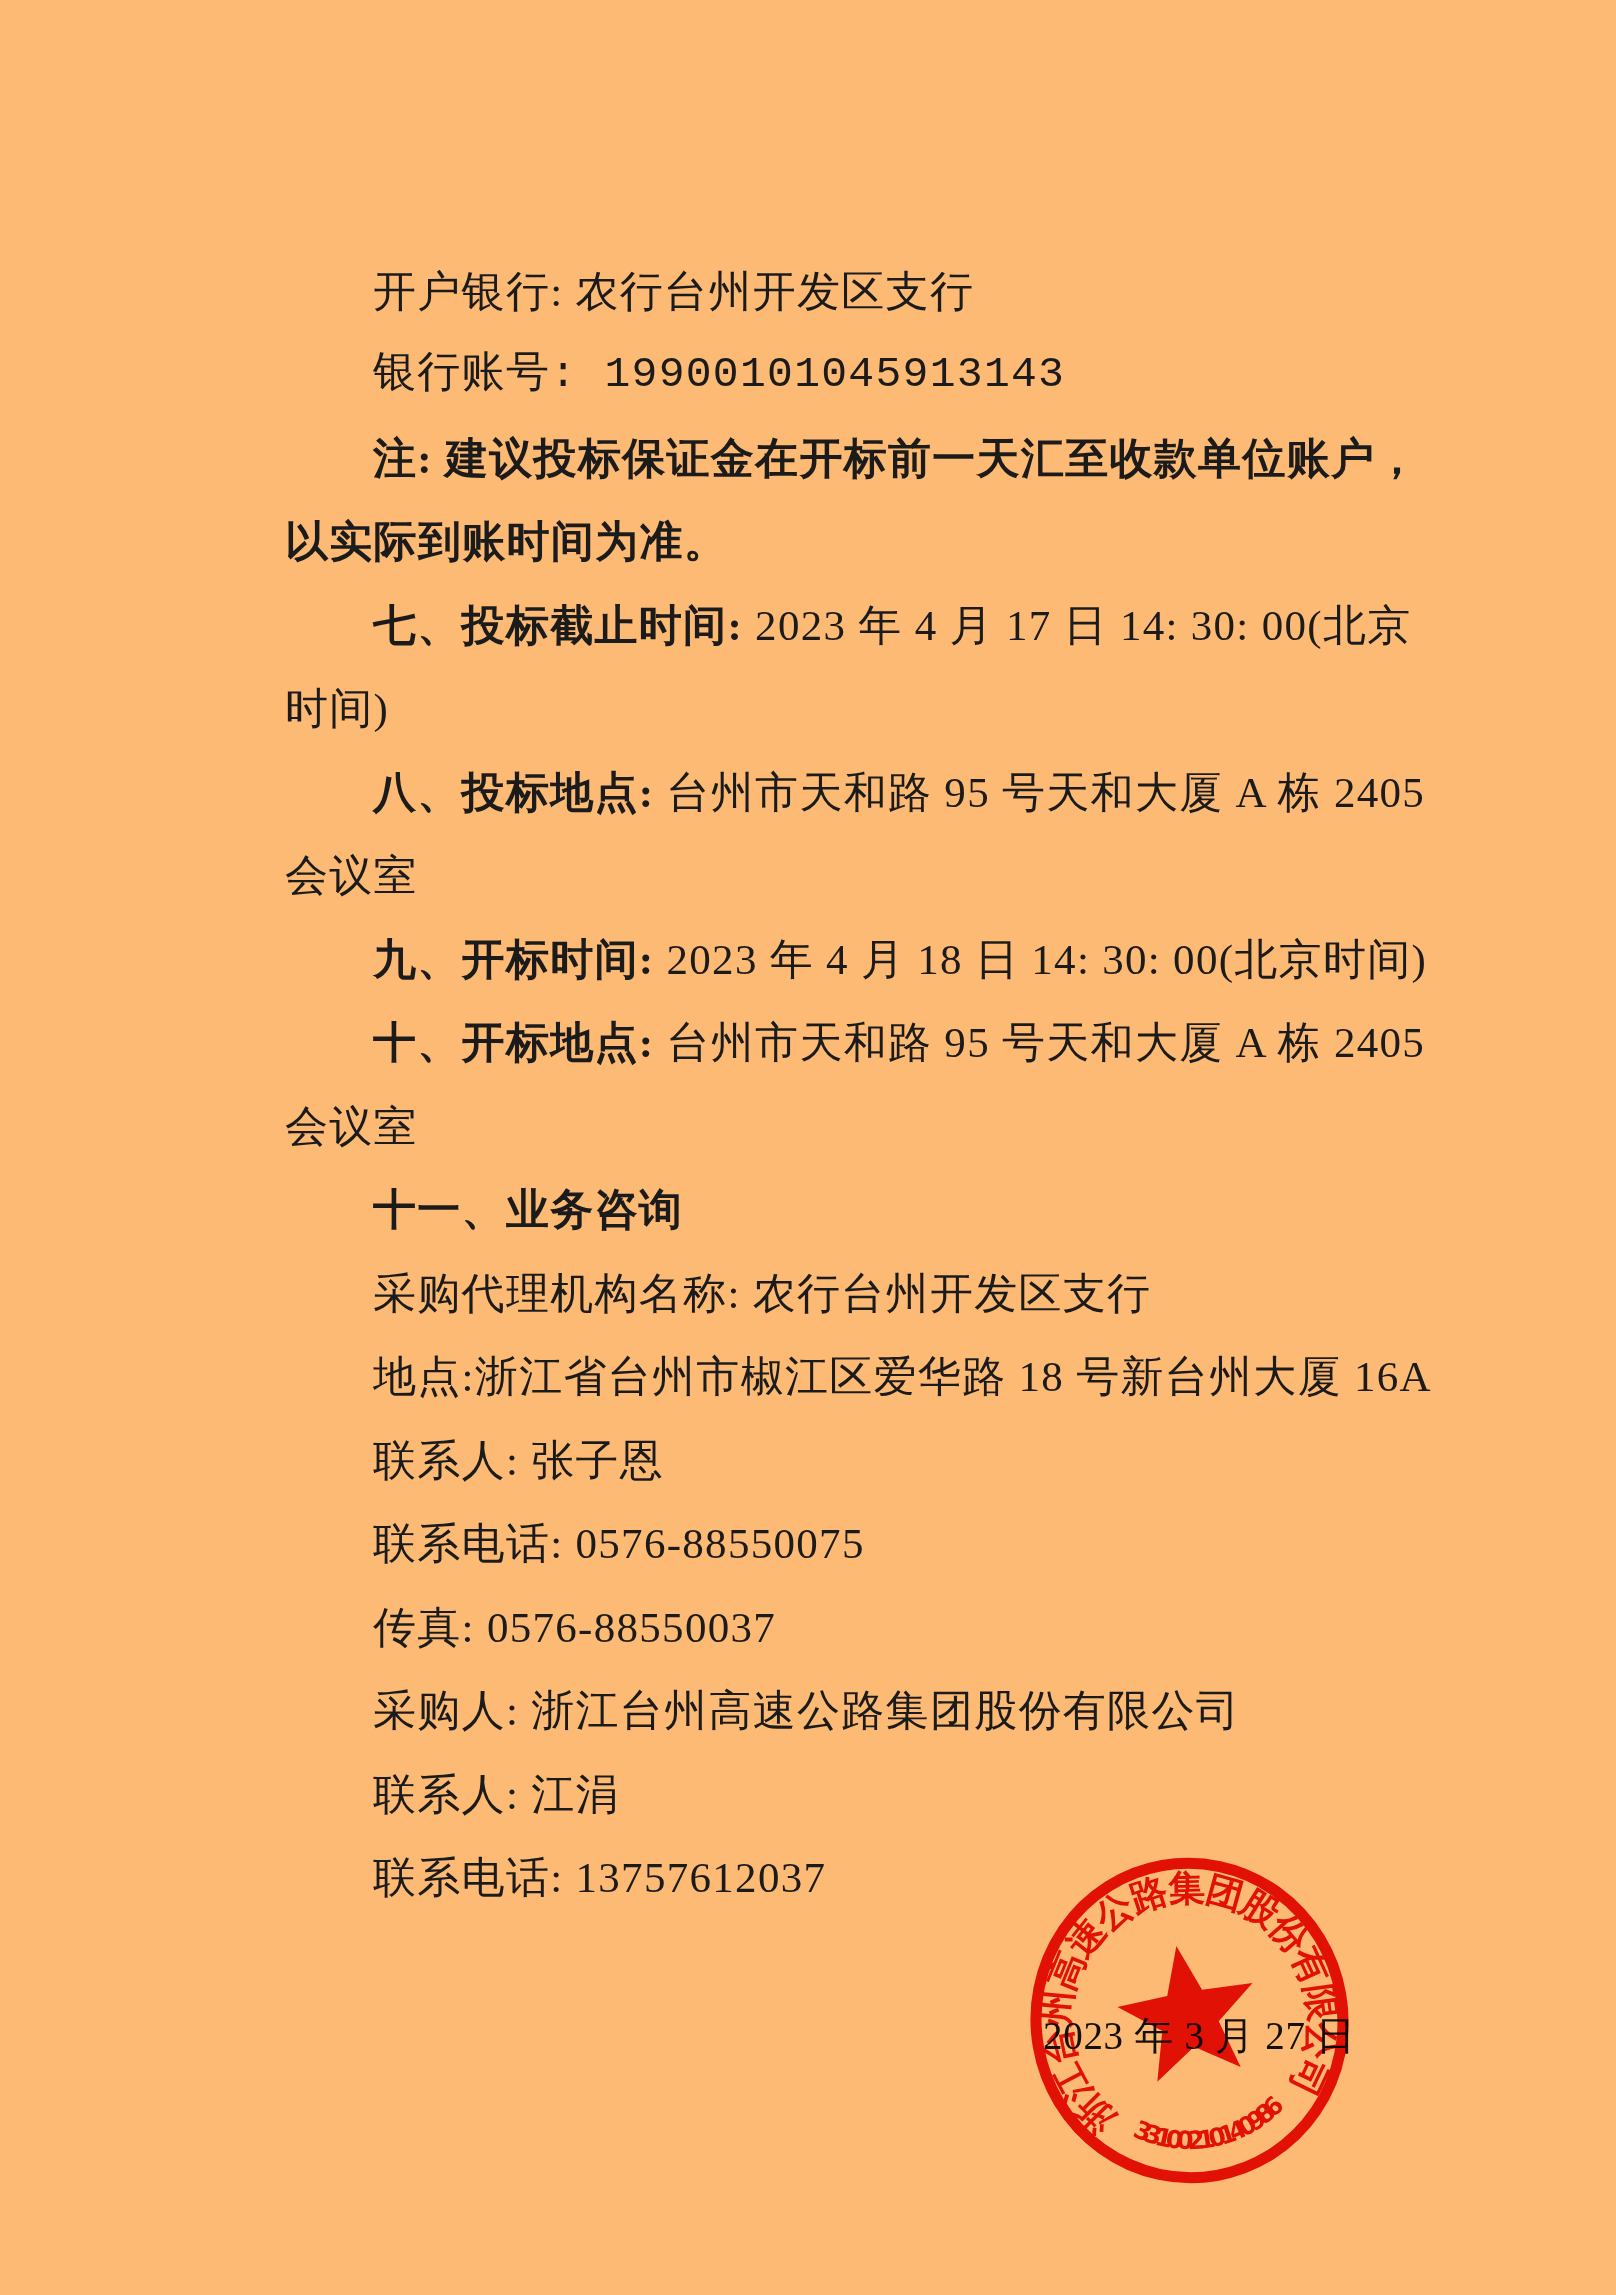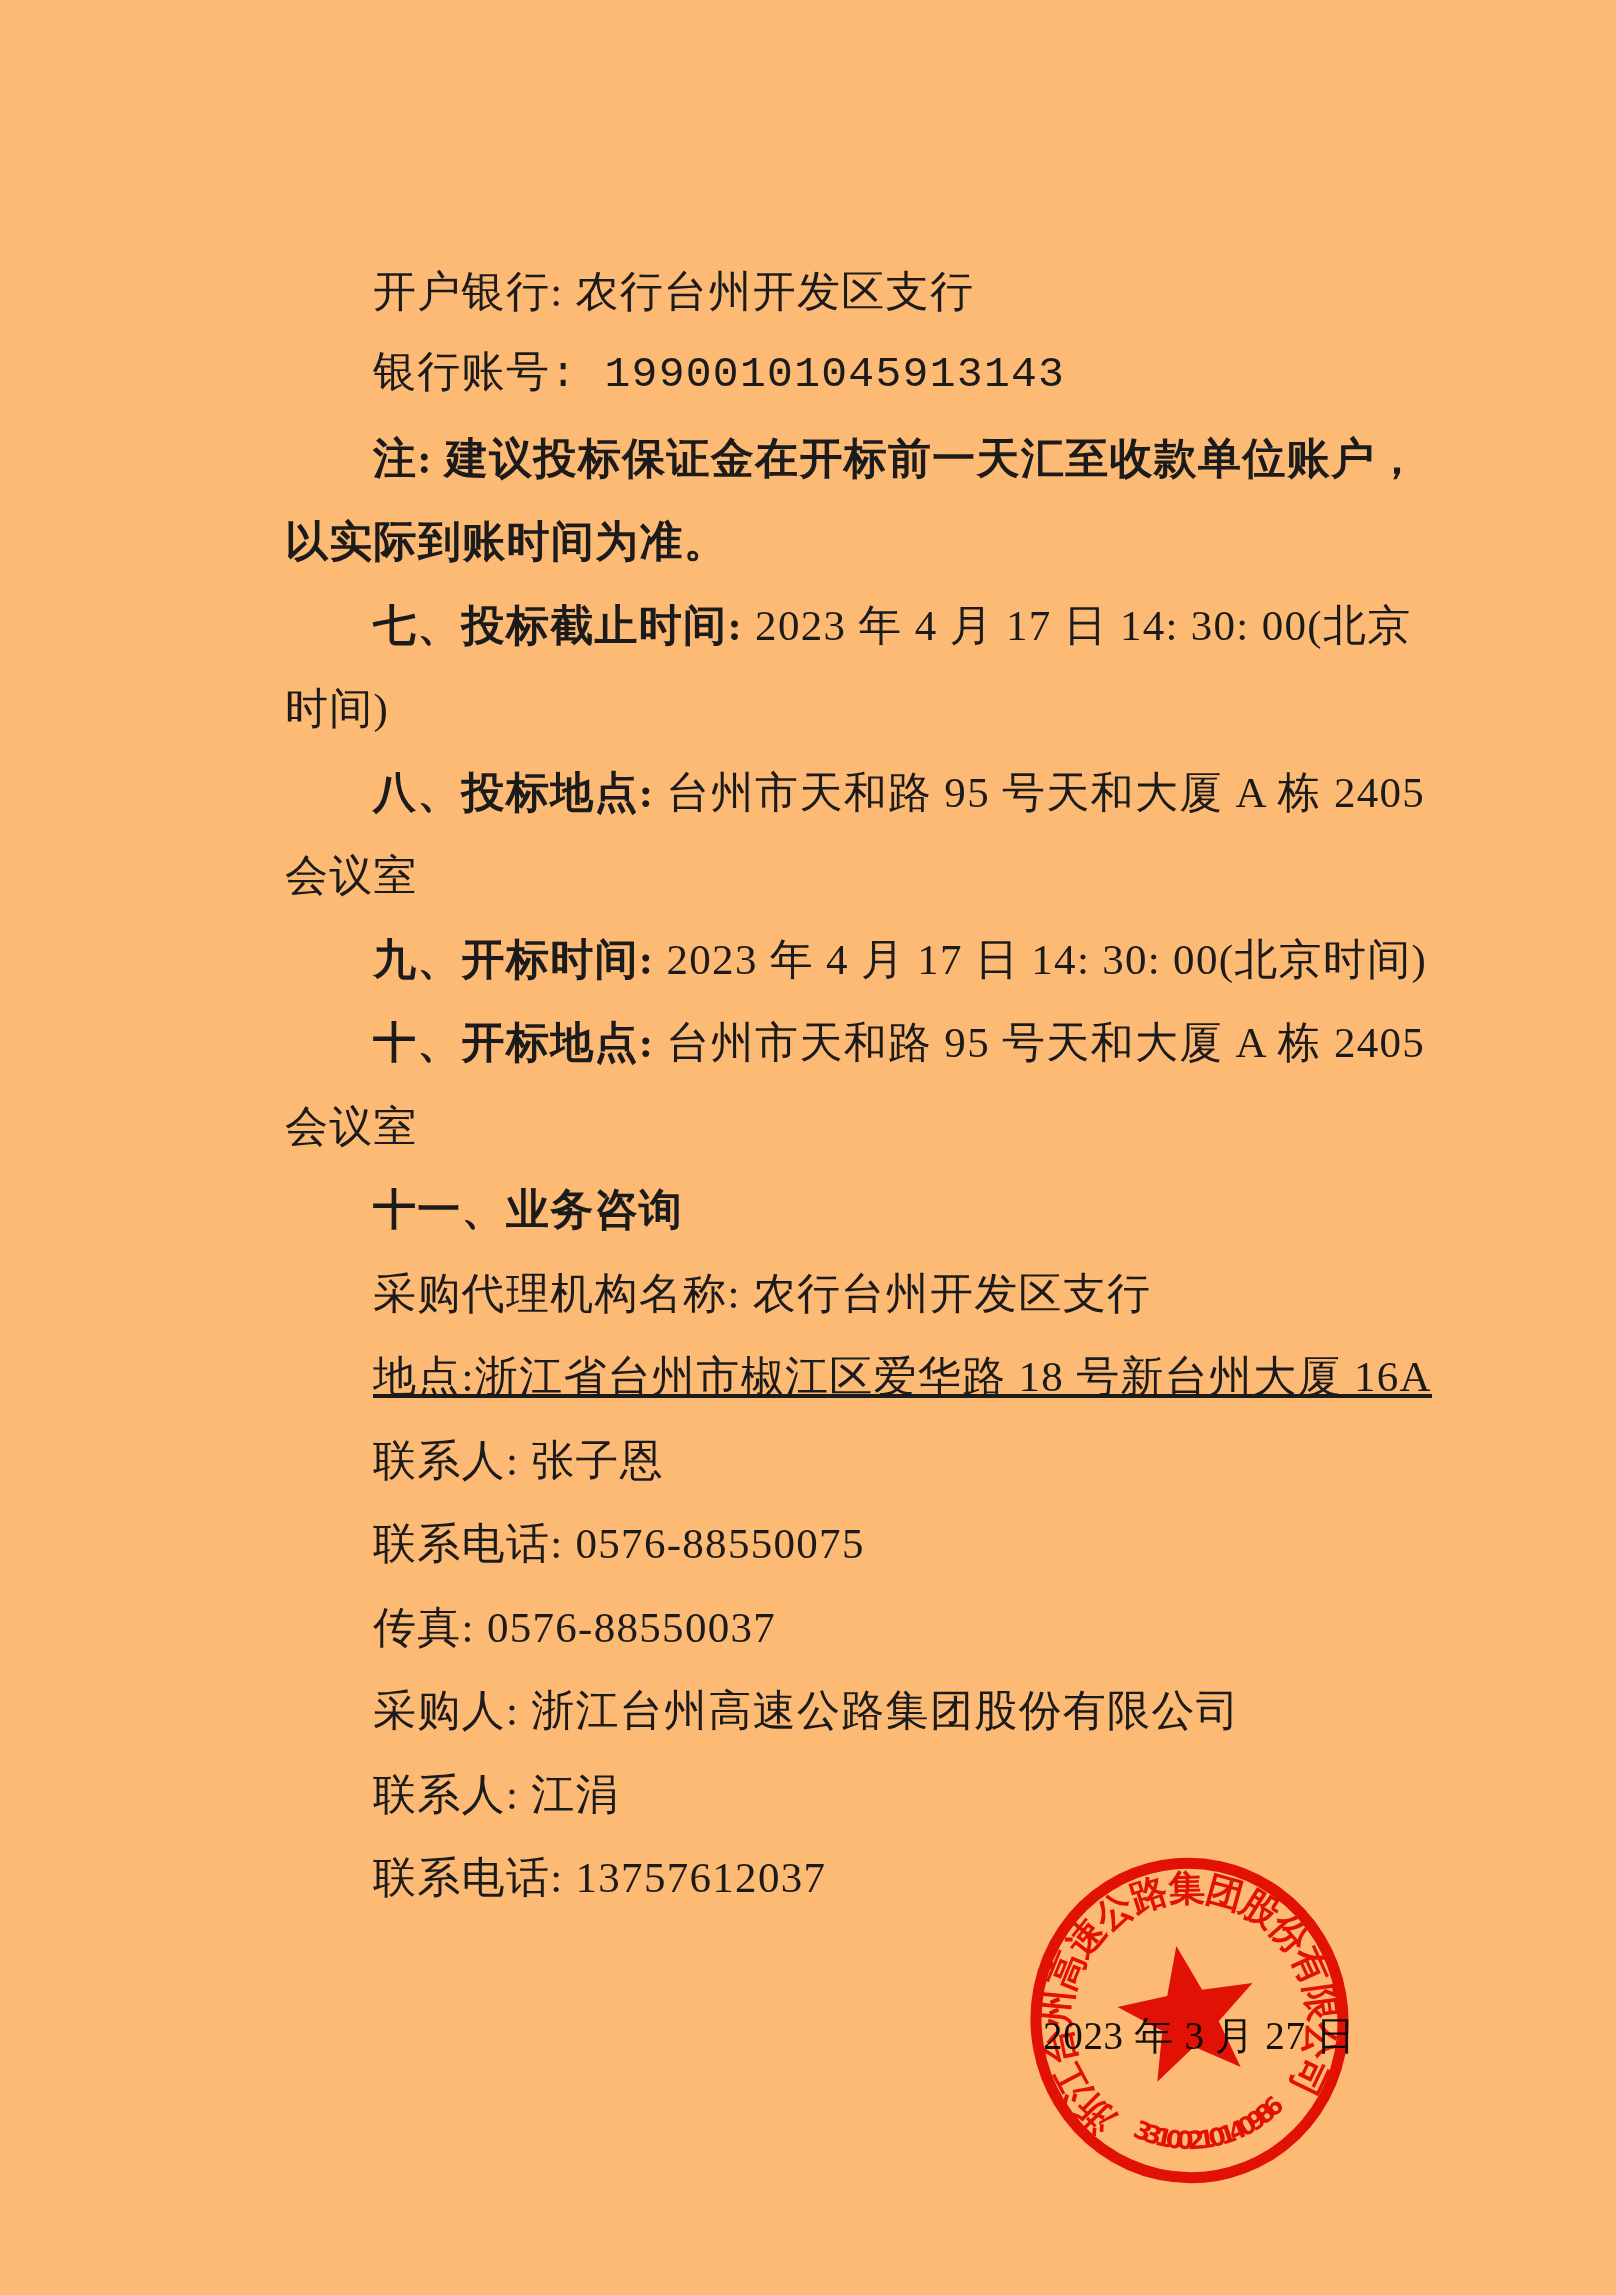--- a/index.html
+++ b/index.html
@@ -52,26 +52,26 @@
 
   <div id="doc-body">
       <div class="doc-line indent" style="top: 267px;"><span class="">开户银行: </span><span class="">农行台州开发区支行</span></div>
       <div class="doc-line indent" style="top: 350px; font-family: Liberation Mono, monospace;"><span class="">银行账号: </span><span class="">19900101045913143</span></div>
       <div class="doc-line indent" style="top: 434px;"><span class="b">注: </span><span class="b">建议投标保证金在开标前一天汇至收款单位账户，</span></div>
       <div class="doc-line" style="top: 517px;"><span class="b">以实际到账时间为准。</span></div>
       <div class="doc-line indent" style="top: 601px;"><span class="b">七、投标截止时间: </span><span class="">2023 年 4 月 17 日 14: 30: 00(北京</span></div>
       <div class="doc-line" style="top: 684px;"><span class="">时间)</span></div>
       <div class="doc-line indent" style="top: 768px;"><span class="b">八、投标地点: </span><span class="">台州市天和路 95 号天和大厦 A 栋 2405</span></div>
       <div class="doc-line" style="top: 851px;"><span class="">会议室</span></div>
-      <div class="doc-line indent" style="top: 935px;"><span class="b">九、开标时间: </span><span class="">2023 年 4 月 17 日 14: 30: 00(北京时间)</span></div>
+      <div class="doc-line indent" style="top: 935px;"><span class="b">九、开标时间: </span><span class="">2023 年 4 月 18 日 14: 30: 00(北京时间)</span></div>
       <div class="doc-line indent" style="top: 1018px;"><span class="b">十、开标地点: </span><span class="">台州市天和路 95 号天和大厦 A 栋 2405</span></div>
       <div class="doc-line" style="top: 1102px;"><span class="">会议室</span></div>
       <div class="doc-line indent" style="top: 1185px;"><span class="b">十一、业务咨询</span></div>
       <div class="doc-line indent" style="top: 1269px;"><span class="">采购代理机构名称: 农行台州开发区支行</span></div>
-      <div class="doc-line indent" style="top: 1352px; text-decoration: underline;"><span class="">地点:浙江省台州市椒江区爱华路 18 号新台州大厦 16A</span></div>
+      <div class="doc-line indent" style="top: 1352px;"><span class="">地点:浙江省台州市椒江区爱华路 18 号新台州大厦 16A</span></div>
       <div class="doc-line indent" style="top: 1436px;"><span class="">联系人: 张子恩</span></div>
       <div class="doc-line indent" style="top: 1519px;"><span class="">联系电话: 0576-88550075</span></div>
       <div class="doc-line indent" style="top: 1603px;"><span class="">传真: 0576-88550037</span></div>
       <div class="doc-line indent" style="top: 1686px;"><span class="">采购人: 浙江台州高速公路集团股份有限公司</span></div>
       <div class="doc-line indent" style="top: 1770px;"><span class="">联系人: 江涓</span></div>
       <div class="doc-line indent" style="top: 1853px;"><span class="">联系电话: 13757612037</span></div>
     </div>
 
   <div class="stamp-wrap">
     <svg viewBox="0 0 505 505" xmlns="http://www.w3.org/2000/svg">

